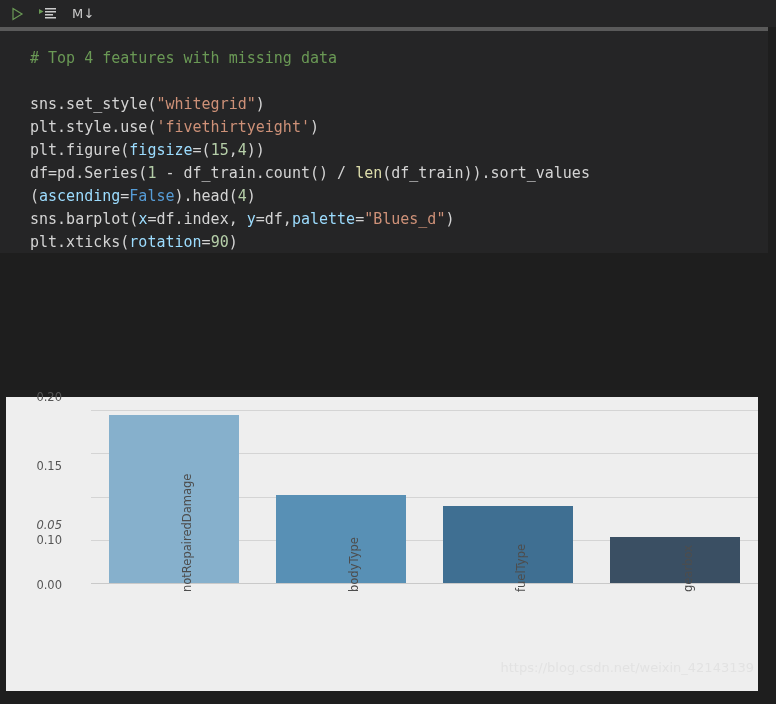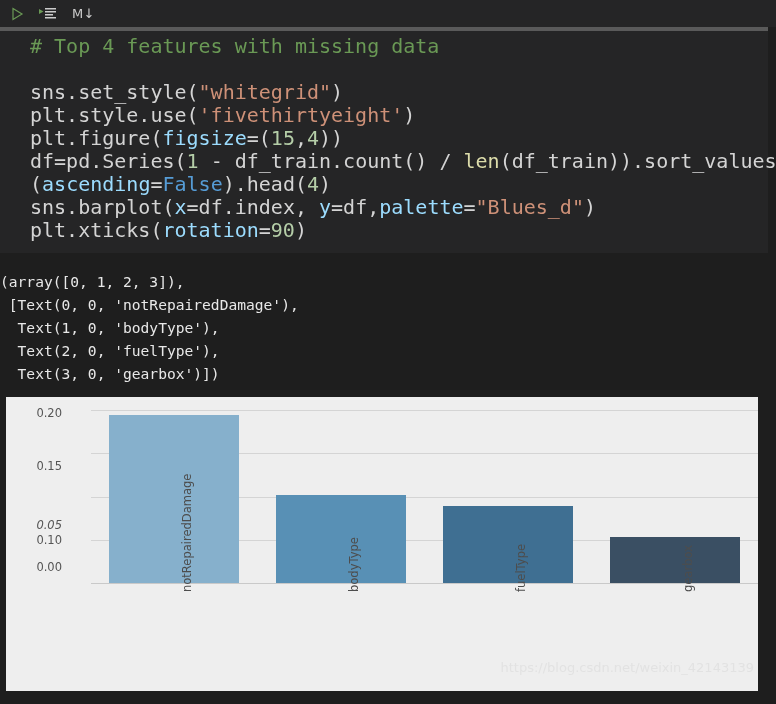--- a/index.html
+++ b/index.html
@@ -24,22 +24,22 @@
   .tb-sep{
     position:absolute;left:0;top:27px;width:768px;height:4px;background:#5a5a5a;
   }
 
   
   .cell{
     position:absolute;left:0;top:31px;width:768px;height:222px;
     background:#252526;
   }
   .code{
-    position:absolute;left:30px;top:4px;
-    font-size:20px;line-height:23px;white-space:pre;
+    position:absolute;left:30px;top:16px;
+    font-size:15px;line-height:23px;white-space:pre;
     color:#d4d4d4;
   }
   .c-comment{color:#6a9955;}
   .c-str{color:#ce9178;}
   .c-num{color:#b5cea8;}
   .c-kw{color:#569cd6;}
   .c-param{color:#9cdcfe;}
   .c-fn{color:#dcdcaa;}
   .c-plain{color:#d4d4d4;}
 
@@ -110,38 +110,33 @@
 
 <span class="c-plain">sns.set_style(</span><span class="c-str">"whitegrid"</span><span class="c-plain">)</span>
 <span class="c-plain">plt.style.use(</span><span class="c-str">'fivethirtyeight'</span><span class="c-plain">)</span>
 <span class="c-plain">plt.figure(</span><span class="c-param">figsize</span><span class="c-plain">=(</span><span class="c-num">15</span><span class="c-plain">,</span><span class="c-num">4</span><span class="c-plain">))</span>
 <span class="c-plain">df=pd.Series(</span><span class="c-num">1</span><span class="c-plain"> - df_train.count() / </span><span class="c-fn">len</span><span class="c-plain">(df_train)).sort_values</span>
 <span class="c-plain">(</span><span class="c-param">ascending</span><span class="c-plain">=</span><span class="c-kw">False</span><span class="c-plain">).head(</span><span class="c-num">4</span><span class="c-plain">)</span>
 <span class="c-plain">sns.barplot(</span><span class="c-param">x</span><span class="c-plain">=df.index, </span><span class="c-param">y</span><span class="c-plain">=df,</span><span class="c-param">palette</span><span class="c-plain">=</span><span class="c-str">"Blues_d"</span><span class="c-plain">)</span>
 <span class="c-plain">plt.xticks(</span><span class="c-param">rotation</span><span class="c-plain">=</span><span class="c-num">90</span><span class="c-plain">)</span></div>
   </div>
 
-  <div class="stdout">(array([0, 1, 2, 3]),
- [Text(0, 0, 'notRepairedDamage'),
-  Text(1, 0, 'bodyType'),
-  Text(2, 0, 'fuelType'),
-  Text(3, 0, 'gearbox')])</div>
 
   <div class="figure">
     <div class="axes" id="axes">
         <div class="baseline" style="top: 186px;"></div>
-        <div class="ytick" style="top: 170px;">0.00</div>
+        <div class="ytick" style="top: 188px;">0.00</div>
         <div class="gridline" style="top: 142.75px;"></div>
         <div class="ytick" style="top: 128px; font-style: italic;">0.05</div>
         <div class="gridline" style="top: 99.5px;"></div>
         <div class="ytick" style="top: 99.5px; margin-top: 43px;">0.10</div>
         <div class="gridline" style="top: 56.25px;"></div>
         <div class="ytick" style="top: 69px;">0.15</div>
         <div class="gridline" style="top: 13px;"></div>
-        <div class="ytick" style="top: 16px;">0.20</div>
+        <div class="ytick" style="top: 0;">0.20</div>
         <div class="bar" style="left: 103.343px; width: 130.065px; height: 167.81px; background: rgb(134, 176, 204);"></div>
         <div class="xtick" style="left: 174.375px; top: 195px;">notRepairedDamage</div>
         <div class="bar" style="left: 270.092px; width: 130.065px; height: 88.23px; background: rgb(88, 144, 181);"></div>
         <div class="xtick" style="left: 341.125px; top: 195px;">bodyType</div>
         <div class="bar" style="left: 436.842px; width: 130.065px; height: 76.985px; background: rgb(63, 111, 146);"></div>
         <div class="xtick" style="left: 507.875px; top: 195px;">fuelType</div>
         <div class="bar" style="left: 603.592px; width: 130.065px; height: 45.845px; background: rgb(58, 79, 99);"></div>
         <div class="xtick" style="left: 674.625px; top: 195px;">gearbox</div>
       </div>
     <div class="watermark">https://blog.csdn.net/weixin_42143139</div>

